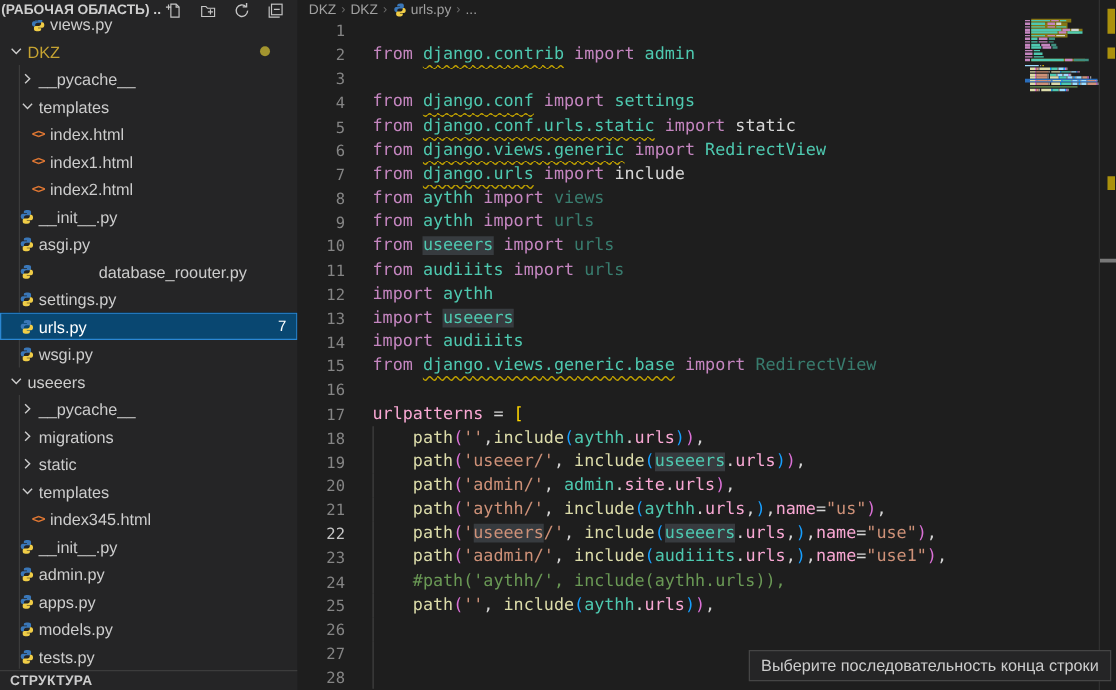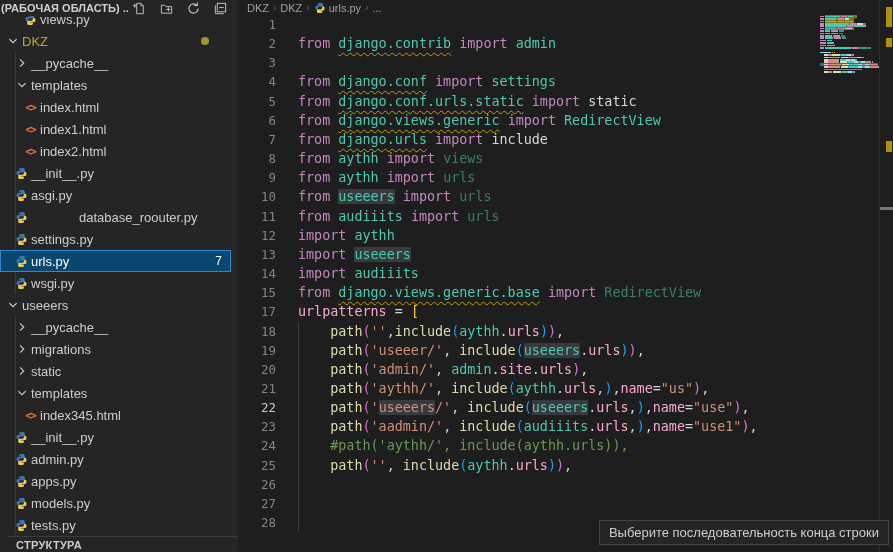--- a/index.html
+++ b/index.html
@@ -3,41 +3,41 @@
 <meta charset="utf-8">
 <style>
   * { margin:0; padding:0; box-sizing:border-box; }
   html,body { width:893px; height:552px; overflow:hidden; background:#1e1e1e;
               font-family:"Liberation Sans", sans-serif; }
   #stage { position:relative; width:893px; height:552px; overflow:hidden; }
 
   
   #sidebar { position:absolute; left:0; top:0; width:238px; height:552px;
              background:#252526; overflow:hidden; }
-  #tree { position:absolute; left:0; top:8px; right:7px; }
+  #tree { position:absolute; left:0; top:8px; right:0; }
   .tr { height:22px; display:flex; align-items:center; color:#cccccc; font-size:13px;
         white-space:nowrap; position:relative; cursor:pointer; }
   .tr .slot { width:19px; min-width:19px; height:16px; display:flex; align-items:center;
               justify-content:center; }
   .tr.sel { background:#094771; box-shadow:inset 0 0 0 1px #2b87d3; color:#ffffff; }
   .tr .badge { margin-left:auto; margin-right:9px; font-size:12px; color:#ffffff; }
   .tr .dot { margin-left:auto; margin-right:22px; width:8px; height:8px; border-radius:50%;
              background:#a3952f; }
   .html-ico { color:#e37933; font-size:10px; font-weight:bold; letter-spacing:-1px;
               font-family:"DejaVu Sans Mono", monospace; }
   #expl-header { position:absolute; left:0; top:0; right:0; height:16px; background:#252526;
                  z-index:5; display:flex; align-items:center; }
   #expl-title { flex:1; font-size:11px; font-weight:bold; color:#cfcfcf; padding-left:1px;
                 white-space:nowrap; overflow:hidden; }
   .hicon { width:20px; height:16px; display:flex; align-items:center; justify-content:center;
            cursor:pointer; }
   .hicon svg { width:15px; height:15px; }
   #hicons { display:flex; margin-right:8px; gap:7px; }
   .tguide { position:absolute; width:1px; background:#3b3b3b; left:15px; z-index:0; }
-  #outline-bar { position:absolute; left:8px; bottom:0; right:0; height:16px; background:#252526;
+  #outline-bar { position:absolute; left:0; bottom:0; right:0; height:16px; background:#252526;
                  border-top:1px solid #3c3c3c; display:flex; align-items:center; z-index:6; }
   #outline-bar span { font-size:11px; font-weight:bold; color:#cccccc; padding-left:8px;
                       letter-spacing:.3px; }
 
   
   #editor { position:absolute; left:238px; top:0; width:655px; height:552px; background:#1e1e1e; }
   #breadcrumb { height:15px; display:flex; align-items:center; padding-left:9px; gap:4px;
                 font-size:11px; color:#a0a0a0; }
   #breadcrumb .sep { color:#6a6a6a; font-size:10px; }
   #breadcrumb .bc { cursor:pointer; display:flex; align-items:center; gap:3px; }
@@ -353,20 +353,21 @@
         <div class="cl"><span class="ln">6</span><span class="cnt"><span class="tk-k">from</span><span class="tk-t"> </span><span class="tk-m sq">django.views.generic</span><span class="tk-t"> </span><span class="tk-k">import</span><span class="tk-t"> </span><span class="tk-m">RedirectView</span></span></div>
         <div class="cl"><span class="ln">7</span><span class="cnt"><span class="tk-k">from</span><span class="tk-t"> </span><span class="tk-m sq">django.urls</span><span class="tk-t"> </span><span class="tk-k">import</span><span class="tk-t"> </span><span class="tk-f">include</span></span></div>
         <div class="cl"><span class="ln">8</span><span class="cnt"><span class="tk-k">from</span><span class="tk-t"> </span><span class="tk-m">aythh</span><span class="tk-t"> </span><span class="tk-k">import</span><span class="tk-t"> </span><span class="tk-md">views</span></span></div>
         <div class="cl"><span class="ln">9</span><span class="cnt"><span class="tk-k">from</span><span class="tk-t"> </span><span class="tk-m">aythh</span><span class="tk-t"> </span><span class="tk-k">import</span><span class="tk-t"> </span><span class="tk-md">urls</span></span></div>
         <div class="cl"><span class="ln">10</span><span class="cnt"><span class="tk-k">from</span><span class="tk-t"> </span><span class="tk-m oc">useeers</span><span class="tk-t"> </span><span class="tk-k">import</span><span class="tk-t"> </span><span class="tk-md">urls</span></span></div>
         <div class="cl"><span class="ln">11</span><span class="cnt"><span class="tk-k">from</span><span class="tk-t"> </span><span class="tk-m">audiiits</span><span class="tk-t"> </span><span class="tk-k">import</span><span class="tk-t"> </span><span class="tk-md">urls</span></span></div>
         <div class="cl"><span class="ln">12</span><span class="cnt"><span class="tk-k">import</span><span class="tk-t"> </span><span class="tk-m">aythh</span></span></div>
         <div class="cl"><span class="ln">13</span><span class="cnt"><span class="tk-k">import</span><span class="tk-t"> </span><span class="tk-m oc">useeers</span></span></div>
         <div class="cl"><span class="ln">14</span><span class="cnt"><span class="tk-k">import</span><span class="tk-t"> </span><span class="tk-m">audiiits</span></span></div>
         <div class="cl"><span class="ln">15</span><span class="cnt"><span class="tk-k">from</span><span class="tk-t"> </span><span class="tk-m sq">django.views.generic.base</span><span class="tk-t"> </span><span class="tk-k">import</span><span class="tk-t"> </span><span class="tk-md">RedirectView</span></span></div>
+        <div class="cl"><span class="ln">16</span><span class="cnt"></span></div>
         <div class="cl"><span class="ln">17</span><span class="cnt"><span class="tk-p">urlpatterns</span><span class="tk-t"> = </span><span class="tk-b1">[</span></span></div>
         <div class="cl"><span class="ln">18</span><span class="iguide"></span><span class="cnt"><span class="tk-t">    </span><span class="tk-y">path</span><span class="tk-b2">(</span><span class="tk-s">''</span><span class="tk-t">,</span><span class="tk-y">include</span><span class="tk-b3">(</span><span class="tk-m">aythh</span><span class="tk-t">.</span><span class="tk-p">urls</span><span class="tk-b3">)</span><span class="tk-b2">)</span><span class="tk-t">,</span></span></div>
         <div class="cl"><span class="ln">19</span><span class="iguide"></span><span class="cnt"><span class="tk-t">    </span><span class="tk-y">path</span><span class="tk-b2">(</span><span class="tk-s">'useeer/'</span><span class="tk-t">, </span><span class="tk-y">include</span><span class="tk-b3">(</span><span class="tk-m oc">useeers</span><span class="tk-t">.</span><span class="tk-p">urls</span><span class="tk-b3">)</span><span class="tk-b2">)</span><span class="tk-t">,</span></span></div>
         <div class="cl"><span class="ln">20</span><span class="iguide"></span><span class="cnt"><span class="tk-t">    </span><span class="tk-y">path</span><span class="tk-b2">(</span><span class="tk-s">'admin/'</span><span class="tk-t">, </span><span class="tk-m">admin</span><span class="tk-t">.</span><span class="tk-p">site</span><span class="tk-t">.</span><span class="tk-p">urls</span><span class="tk-b2">)</span><span class="tk-t">,</span></span></div>
         <div class="cl"><span class="ln">21</span><span class="iguide"></span><span class="cnt"><span class="tk-t">    </span><span class="tk-y">path</span><span class="tk-b2">(</span><span class="tk-s">'aythh/'</span><span class="tk-t">, </span><span class="tk-y">include</span><span class="tk-b3">(</span><span class="tk-m">aythh</span><span class="tk-t">.</span><span class="tk-p">urls</span><span class="tk-t">,</span><span class="tk-b3">)</span><span class="tk-t">,</span><span class="tk-p">name</span><span class="tk-t">=</span><span class="tk-s">"us"</span><span class="tk-b2">)</span><span class="tk-t">,</span></span></div>
         <div class="cl cur"><span class="ln">22</span><span class="iguide"></span><span class="cnt"><span class="tk-t">    </span><span class="tk-y">path</span><span class="tk-b2">(</span><span class="tk-s">'</span><span class="tk-s oc">useeers</span><span class="tk-s">/'</span><span class="tk-t">, </span><span class="tk-y">include</span><span class="tk-b3">(</span><span class="tk-m oc">useeers</span><span class="tk-t">.</span><span class="tk-p">urls</span><span class="tk-t">,</span><span class="tk-b3">)</span><span class="tk-t">,</span><span class="tk-p">name</span><span class="tk-t">=</span><span class="tk-s">"use"</span><span class="tk-b2">)</span><span class="tk-t">,</span></span></div>
         <div class="cl"><span class="ln">23</span><span class="iguide"></span><span class="cnt"><span class="tk-t">    </span><span class="tk-y">path</span><span class="tk-b2">(</span><span class="tk-s">'aadmin/'</span><span class="tk-t">, </span><span class="tk-y">include</span><span class="tk-b3">(</span><span class="tk-m">audiiits</span><span class="tk-t">.</span><span class="tk-p">urls</span><span class="tk-t">,</span><span class="tk-b3">)</span><span class="tk-t">,</span><span class="tk-p">name</span><span class="tk-t">=</span><span class="tk-s">"use1"</span><span class="tk-b2">)</span><span class="tk-t">,</span></span></div>
         <div class="cl"><span class="ln">24</span><span class="iguide"></span><span class="cnt"><span class="tk-t">    </span><span class="tk-c">#path('aythh/', include(aythh.urls)),</span></span></div>
         <div class="cl"><span class="ln">25</span><span class="iguide"></span><span class="cnt"><span class="tk-t">    </span><span class="tk-y">path</span><span class="tk-b2">(</span><span class="tk-s">''</span><span class="tk-t">, </span><span class="tk-y">include</span><span class="tk-b3">(</span><span class="tk-m">aythh</span><span class="tk-t">.</span><span class="tk-p">urls</span><span class="tk-b3">)</span><span class="tk-b2">)</span><span class="tk-t">,</span></span></div>
         <div class="cl"><span class="ln">26</span><span class="iguide"></span><span class="cnt"></span></div>

